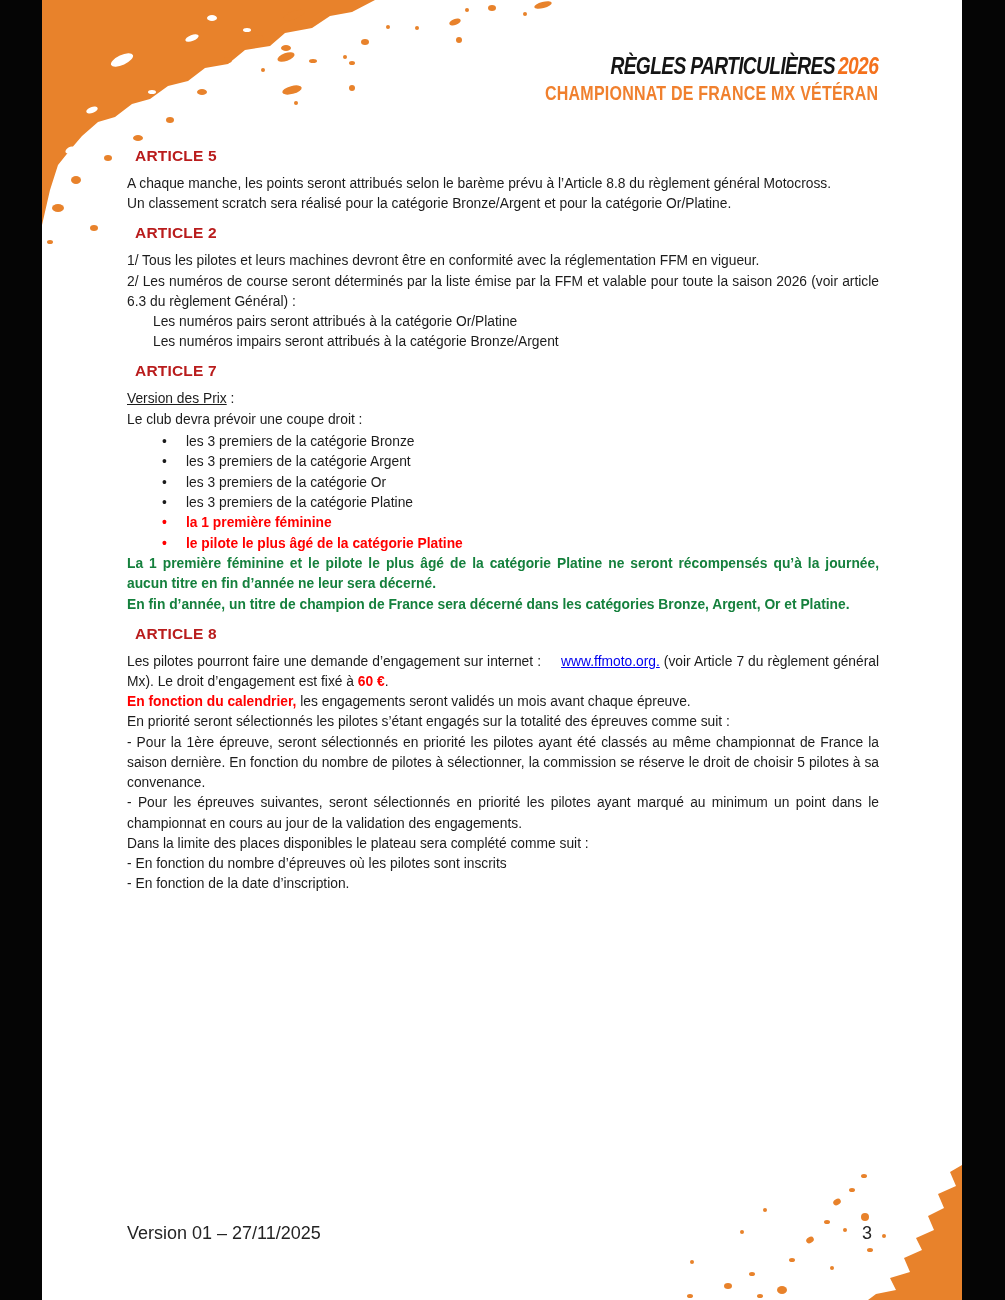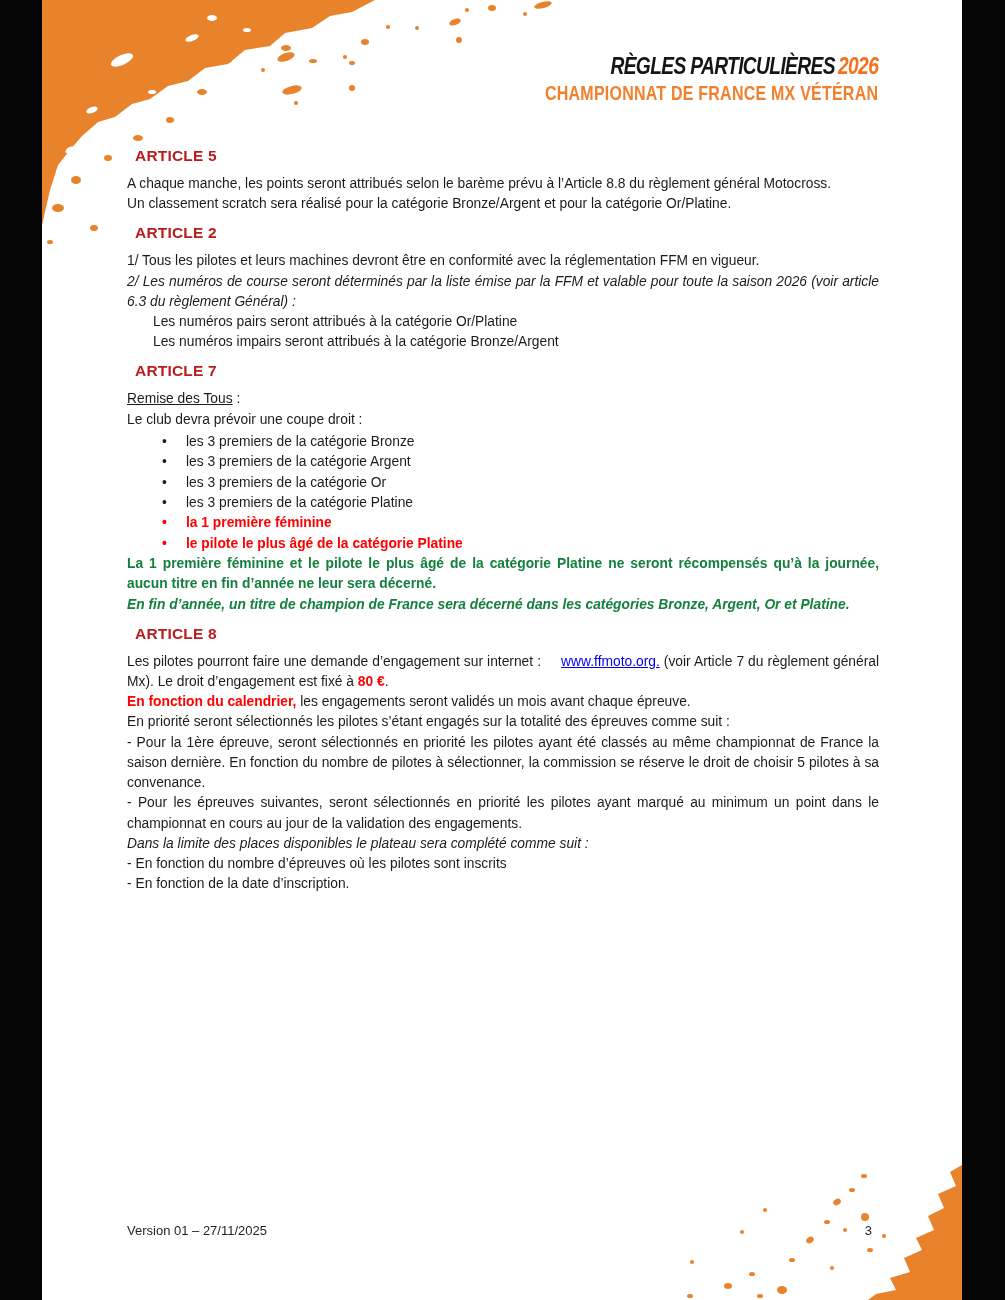--- a/index.html
+++ b/index.html
@@ -23,34 +23,34 @@
     white-space:nowrap;transform:scaleX(0.78);transform-origin:100% 50%;
   }
 
   .content{position:absolute;left:85px;top:137px;width:752px;z-index:2;
     color:#1c1c1c;font-size:13.8px;line-height:20.2px;}
   h2.article{color:#b91c1c;font-size:15.5px;font-weight:bold;margin:8px;line-height:21px;letter-spacing:0.2px;}
   .content p{margin:0;}
   .just{text-align:justify;}
   .mt1{margin-top:1px;}  .mt5{margin-top:5px;}
   .mt8{margin-top:8px;}  .mt14{margin-top:14px;} .mt15{margin-top:15px;}
-  .mt16{margin-top:16px;} .mt18{margin-top:18px;} .mt20{margin-top:20px;font-style:italic;}
+  .mt16{margin-top:16px;} .mt18{margin-top:18px;} .mt20{margin-top:20px;}
   .mt21{margin-top:21px;} .mt22{margin-top:22px;} .mt24{margin-top:24px;}
   .indent{padding-left:26px;}
   .ul{text-decoration:underline;}
   .red{color:#FF0000;}
   .bold{font-weight:bold;}
   .redp{color:#15803d;font-weight:bold;text-align:justify;}
   .link{color:#0000EE;text-decoration:underline;cursor:pointer;margin-left:16px;}
   ul.bullets{list-style:none;margin:2px 0 0 0;padding:0;}
   ul.bullets li{position:relative;padding-left:59px;line-height:20.4px;}
   ul.bullets li .dot{position:absolute;left:35px;top:0;}
   ul.bullets li.redli{color:#FF0000;font-weight:bold;}
   .footer{position:absolute;left:85px;top:1223px;width:745px;z-index:2;
-    display:flex;justify-content:space-between;font-size:13px;color:#242424;align-items:center;}
+    display:flex;justify-content:space-between;font-size:18px;color:#242424;align-items:center;}
 </style>
 </head>
 <body>
 
 <div class="viewport">
   <div class="page">
 
     <svg class="splash splash-tl" width="560" height="255" viewBox="0 0 560 255">
       <g fill="#E8822B">
         <polygon points="0,0 333,0 310,12 288,16 270,28 243,33 228,46 203,50 186,64 163,68 146,81 126,86 108,99 90,104 73,117 56,122 40,136 28,150 16,165 8,190 0,225"></polygon>
@@ -133,35 +133,35 @@
       <p class="just mt8">A chaque manche, les points seront attribués selon le barème prévu à l’Article 8.8 du règlement général Motocross.</p>
       <p class="mt18">Un classement scratch sera réalisé pour la catégorie Bronze/Argent et pour la catégorie Or/Platine.</p>
 
       <h2 class="article mt18">ARTICLE 2</h2>
       <p class="just mt8">1/ Tous les pilotes et leurs machines devront être en conformité avec la réglementation FFM en vigueur.</p>
       <p class="just mt20">2/ Les numéros de course seront déterminés par la liste émise par la FFM et valable pour toute la saison 2026 (voir article 6.3 du règlement Général) :</p>
       <p class="indent mt1">Les numéros pairs seront attribués à la catégorie Or/Platine</p>
       <p class="indent mt22">Les numéros impairs seront attribués à la catégorie Bronze/Argent</p>
 
       <h2 class="article mt24">ARTICLE 7</h2>
-      <p class="mt5"><span class="ul">Remise des Tous</span><span> :</span></p>
+      <p class="mt5"><span class="ul">Version des Prix</span><span> :</span></p>
       <p class="mt1">Le club devra prévoir une coupe droit :</p>
       <ul class="bullets">
         <li><span class="dot">•</span><span>les 3 premiers de la catégorie Bronze</span></li>
         <li><span class="dot">•</span><span>les 3 premiers de la catégorie Argent</span></li>
         <li><span class="dot">•</span><span>les 3 premiers de la catégorie Or</span></li>
         <li><span class="dot">•</span><span>les 3 premiers de la catégorie Platine</span></li>
         <li class="redli"><span class="dot">•</span><span>la 1 première féminine</span></li>
         <li class="redli"><span class="dot">•</span><span>le pilote le plus âgé de la catégorie Platine</span></li>
       </ul>
       <p class="redp mt16">La 1 première féminine et le pilote le plus âgé de la catégorie Platine ne seront récompensés qu’à la journée, aucun titre en fin d’année ne leur sera décerné.</p>
       <p class="redp mt20">En fin d’année, un titre de champion de France sera décerné dans les catégories Bronze, Argent, Or et Platine.</p>
 
       <h2 class="article mt21">ARTICLE 8</h2>
-      <p class="just mt8"><span>Les pilotes pourront faire une demande d’engagement sur internet : </span><a class="link">www.ffmoto.org.</a><span> (voir Article 7 du règlement général Mx). Le droit d’engagement est fixé à </span><span class="red bold">80 €</span><span>.</span></p>
+      <p class="just mt8"><span>Les pilotes pourront faire une demande d’engagement sur internet : </span><a class="link">www.ffmoto.org.</a><span> (voir Article 7 du règlement général Mx). Le droit d’engagement est fixé à </span><span class="red bold">60 €</span><span>.</span></p>
       <p class="mt22"><span class="red bold">En fonction du calendrier,</span><span> les engagements seront validés un mois avant chaque épreuve.</span></p>
       <p class="just mt14">En priorité seront sélectionnés les pilotes s’étant engagés sur la totalité des épreuves comme suit :</p>
       <p class="just">- Pour la 1ère épreuve, seront sélectionnés en priorité les pilotes ayant été classés au même championnat de France la saison dernière. En fonction du nombre de pilotes à sélectionner, la commission se réserve le droit de choisir 5 pilotes à sa convenance.</p>
       <p class="just">- Pour les épreuves suivantes, seront sélectionnés en priorité les pilotes ayant marqué au minimum un point dans le championnat en cours au jour de la validation des engagements.</p>
       <p class="mt20">Dans la limite des places disponibles le plateau sera complété comme suit :</p>
       <p class="mt15">- En fonction du nombre d’épreuves où les pilotes sont inscrits</p>
       <p class="mt1">- En fonction de la date d’inscription.</p>
     </div>
 
     <div class="footer">

